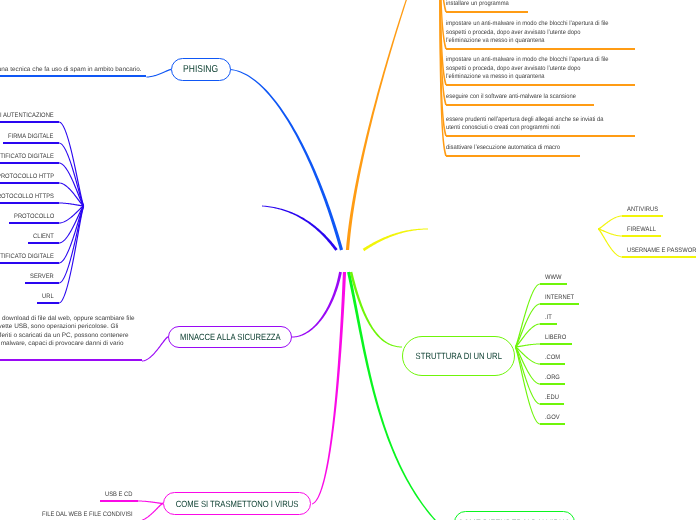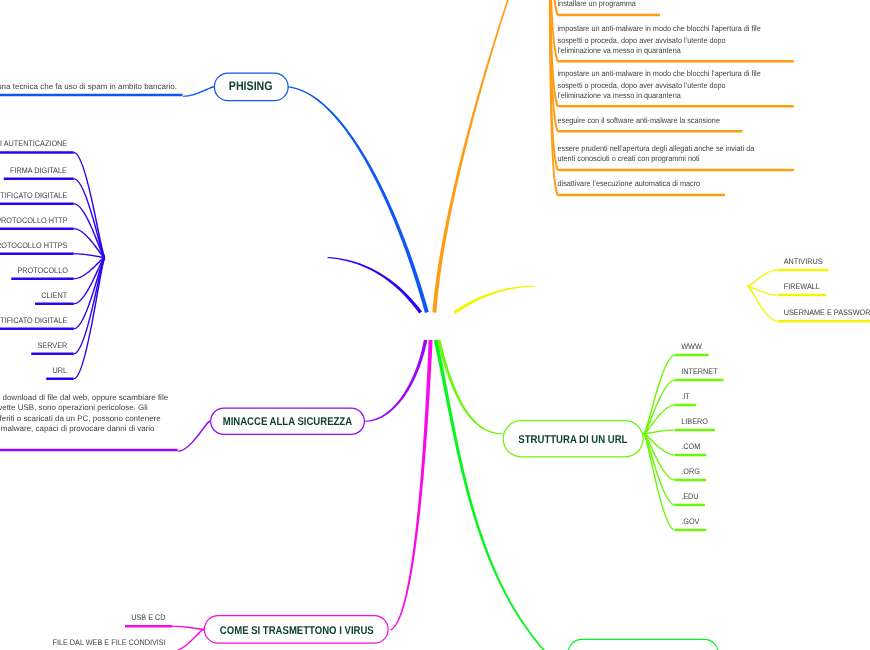--- a/index.html
+++ b/index.html
@@ -6,21 +6,21 @@
   body{width:696px;height:520px;overflow:hidden;
        font-family:"Liberation Sans",sans-serif;
        -webkit-font-smoothing:antialiased;
        text-rendering:geometricPrecision;}
   #stage{position:relative;width:696px;height:520px;background:#fff;overflow:hidden;}
   #links{position:absolute;left:0;top:0;}
   #nodes{position:absolute;left:0;top:0;width:696px;height:520px;opacity:0.999;}
   .node{position:absolute;box-sizing:border-box;display:flex;align-items:center;
         justify-content:center;background:#fff;color:#0e4032;white-space:nowrap;}
   .node.center{background:#e2f5ba;border:1px solid #a3cd49;border-radius:3px;color:#333;}
-  .node.branch{border-width:1.5px;border-style:solid;border-radius:999px;font-weight:bold;}
+  .node.branch{border-width:1.5px;border-style:solid;border-radius:999px;}
   .node .tx{display:inline-block;transform-origin:center;-webkit-font-smoothing:antialiased;}
   .leaf{position:absolute;white-space:nowrap;color:#3f3f3f;}
   .leaf .lt{position:absolute;left:0;bottom:4px;display:block;transform-origin:left bottom;}
   .leaf .ln{position:absolute;bottom:0;left:0;height:1.8px;}
   .leaf.multi .lt{white-space:normal;}
 </style>
 </head>
 <body>
 
 <div id="stage">
@@ -162,21 +162,21 @@
         <span class="ln" style="background: rgb(242, 245, 10); width: 41.2253px;"></span>
       </div>
       <div class="leaf" style="font-size: 6.4px; color: rgb(61, 61, 61); left: 622px; width: 39.0783px; top: 223.4px; height: 13.6px;">
         <span class="lt" style="transform: scaleX(0.91); left: 5.1px;">FIREWALL</span>
         <span class="ln" style="background: rgb(242, 245, 10); width: 39.0783px;"></span>
       </div>
       <div class="leaf" style="font-size: 6.4px; color: rgb(61, 61, 61); left: 622px; width: 83.7678px; top: 244.4px; height: 13.6px;">
         <span class="lt" style="transform: scaleX(0.91); left: 5.1px;">USERNAME E PASSWORD</span>
         <span class="ln" style="background: rgb(242, 245, 10); width: 83.7678px;"></span>
       </div>
-      <div class="node branch" style="left: 402px; top: 336px; width: 113px; height: 30px; font-size: 9px; border-color: rgb(111, 245, 10);">
+      <div class="node branch" style="left: 402px; top: 336px; width: 113px; height: 40px; font-size: 9px; border-color: rgb(111, 245, 10);">
         <span class="tx" style="transform: scaleX(0.85);">STRUTTURA DI UN URL</span>
       </div>
       <div class="leaf" style="font-size: 6.4px; color: rgb(61, 61, 61); left: 540px; width: 26.6795px; top: 271.4px; height: 13.6px;">
         <span class="lt" style="transform: scaleX(0.91); left: 5.1px;">WWW</span>
         <span class="ln" style="background: rgb(111, 245, 10); width: 26.6795px;"></span>
       </div>
       <div class="leaf" style="font-size: 6.4px; color: rgb(61, 61, 61); left: 540px; width: 39.2916px; top: 291.4px; height: 13.6px;">
         <span class="lt" style="transform: scaleX(0.91); left: 5.1px;">INTERNET</span>
         <span class="ln" style="background: rgb(111, 245, 10); width: 39.2916px;"></span>
       </div>

